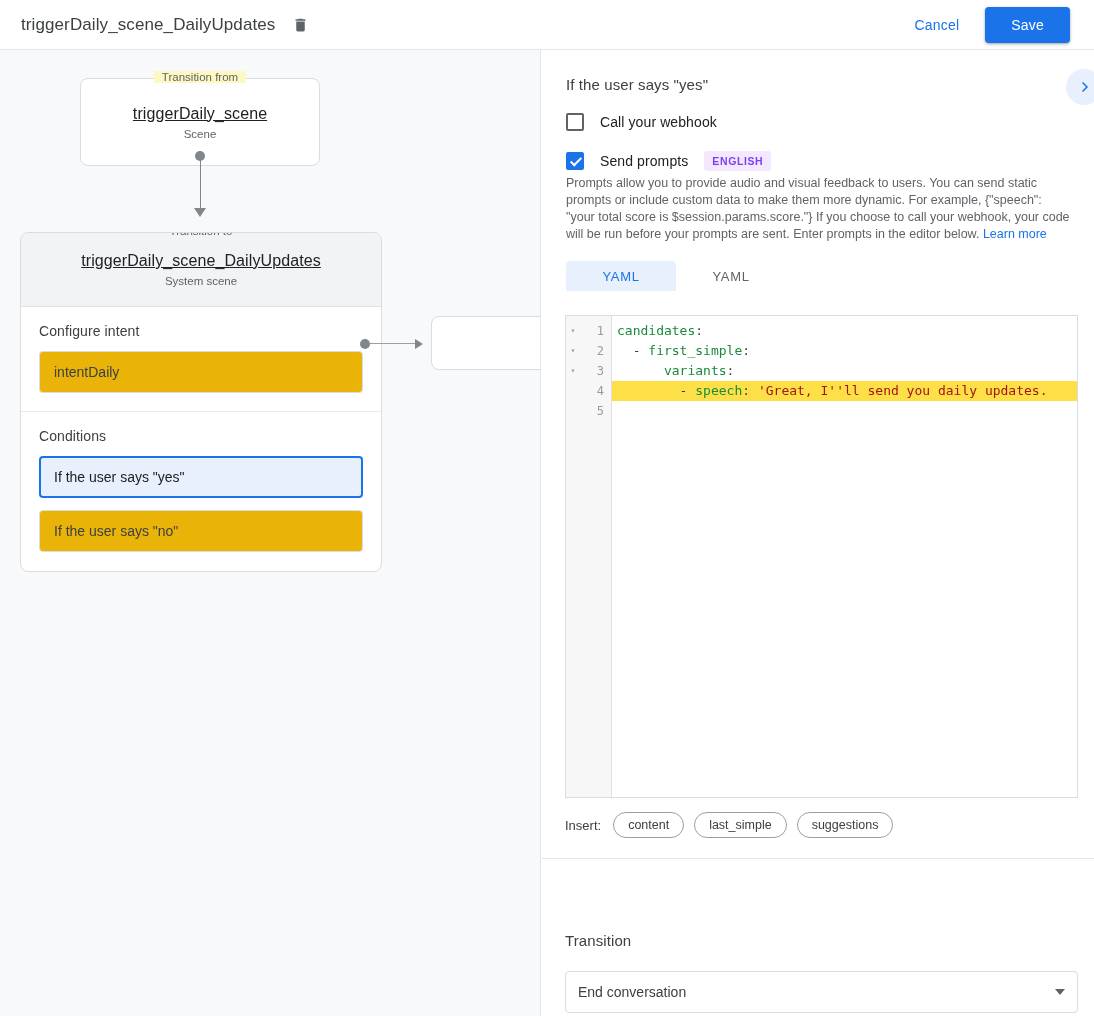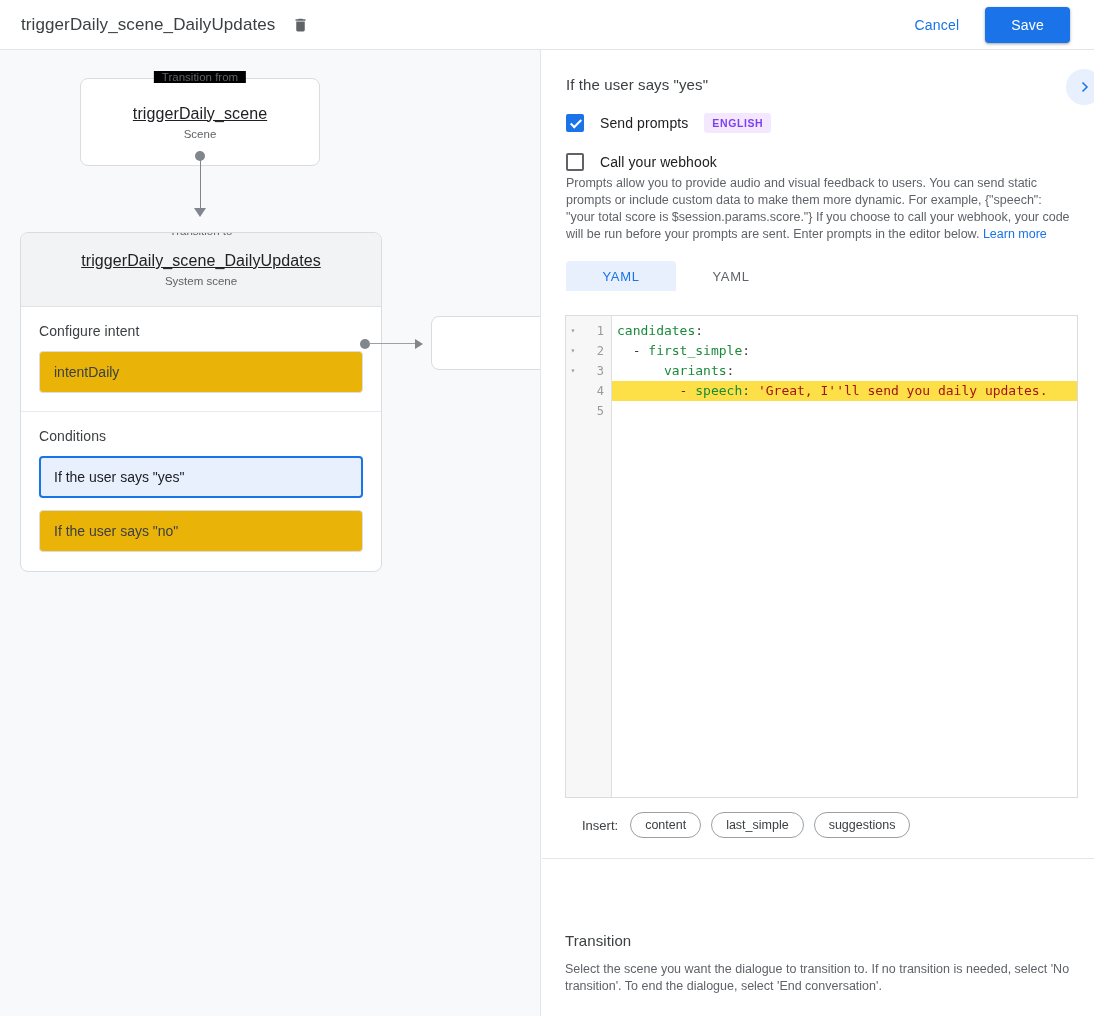--- a/index.html
+++ b/index.html
@@ -61,21 +61,21 @@
 
   .fieldcard {
     position: absolute;
     background: #fff;
     border: 1px solid #dadce0;
     border-radius: 8px;
   }
   .legend {
     position: absolute; top: -8px; left: 50%;
     transform: translateX(-50%);
-    background: #000000;
+    background: #fef9c3;
     padding: 0 8px;
     font-size: 11.5px;
     color: #5f6368;
     white-space: nowrap;
   }
   .legend.on-gray { background: #f1f3f4; }
   .card-title {
     font-size: 16px; color: #202124; text-align: center;
     letter-spacing: .1px;
     text-decoration: underline;
@@ -279,21 +279,21 @@
     font-size: 13px;
     white-space: pre;
   }
   .cline { height: 20px; line-height: 20px; padding-left: 5px; }
   .cline.hl { background: #fde047; }
   .k { color: #1a8a3a; }
   .p { color: #3c4043; }
   .s { color: #a31515; }
 
   .insert-row {
-    position: absolute; left: 582px; top: 812px;
+    position: absolute; left: 565px; top: 812px;
     display: flex; align-items: center;
   }
   .insert-label { font-size: 13px; color: #3c4043; margin-right: 12px; }
   .chip {
     border: 1px solid #9aa0a6;
     border-radius: 14px;
     height: 26px;
     padding: 0 14px;
     display: flex; align-items: center;
     font-size: 12.5px; color: #3c4043;
@@ -385,28 +385,28 @@
     <div class="panel-head">
       <div class="panel-title">If the user says "yes"</div>
       <div class="expand-btn">
         <svg width="18" height="18" viewBox="0 0 24 24">
           <path fill="#1a73e8" d="M9.3 6.7 14.6 12l-5.3 5.3 1.4 1.4L17.4 12l-6.7-6.7z"></path>
         </svg>
       </div>
     </div>
 
     <div class="checkrow">
+      <div class="cbox"></div>
+      <div class="label">Call your webhook</div>
+    </div>
+
+    <div class="checkrow">
       <div class="cbox checked"></div>
       <div class="label">Send prompts</div>
       <div class="lang-badge">ENGLISH</div>
-    </div>
-
-    <div class="checkrow">
-      <div class="cbox"></div>
-      <div class="label">Call your webhook</div>
     </div>
 
     <div class="desc">
       <span>Prompts allow you to provide audio and visual feedback to users. You can send static prompts or include custom data to make them more dynamic. For example, {"speech": "your total score is $session.params.score."} If you choose to call your webhook, your code will be run before your prompts are sent. Enter prompts in the editor below.</span>
       <a href="#">Learn more</a>
     </div>
 
     <div class="tabs">
       <div class="tab active">YAML</div>
       <div class="tab">YAML</div>
@@ -443,20 +443,19 @@
     <div class="insert-label">Insert:</div>
     <div class="chip">content</div>
     <div class="chip">last_simple</div>
     <div class="chip">suggestions</div>
   </div>
 
   <div class="divider"></div>
 
   <div class="trans-sec">
     <div class="trans-title">Transition</div>
-    <div class="trans-desc">Select the scene you want the dialogue to transition to. If no transition is needed, select 'No transition'. To end the dialogue, select 'End conversation'.</div>
     <div class="select-box">
       <div class="val">End conversation</div>
       <div class="caret"></div>
     </div>
   </div>
 
 </div>
 
 </body></html>

